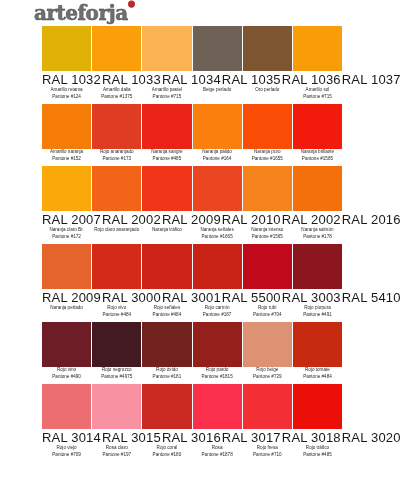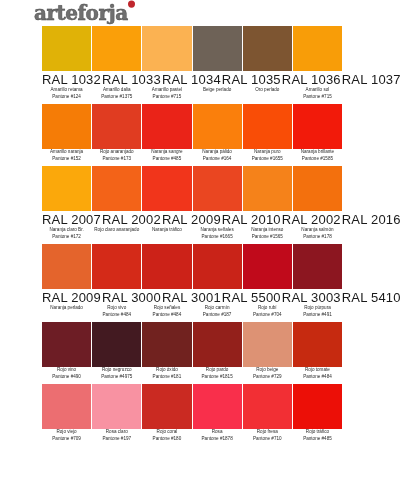--- a/index.html
+++ b/index.html
@@ -315,20 +315,28 @@
       </div>
       <div class="row">
         <div class="swatch-row">
           <div class="swatch" style="background: rgb(236, 110, 113);"></div>
           <div class="swatch" style="background: rgb(248, 146, 162);"></div>
           <div class="swatch" style="background: rgb(202, 42, 34);"></div>
           <div class="swatch" style="background: rgb(249, 47, 75);"></div>
           <div class="swatch" style="background: rgb(242, 47, 52);"></div>
           <div class="swatch" style="background: rgb(236, 15, 7);"></div>
         </div>
+        <div class="label-row">
+          <div class="ral-code">RAL 3014</div>
+          <div class="ral-code">RAL 3015</div>
+          <div class="ral-code">RAL 3016</div>
+          <div class="ral-code">RAL 3017</div>
+          <div class="ral-code">RAL 3018</div>
+          <div class="ral-code">RAL 3020</div>
+        </div>
         <div class="desc-row">
           <div class="desc">
             <span class="nm">Rojo viejo</span>
             <span class="pt">Pantone #709</span>
           </div>
           <div class="desc">
             <span class="nm">Rosa claro</span>
             <span class="pt">Pantone #197</span>
           </div>
           <div class="desc">

